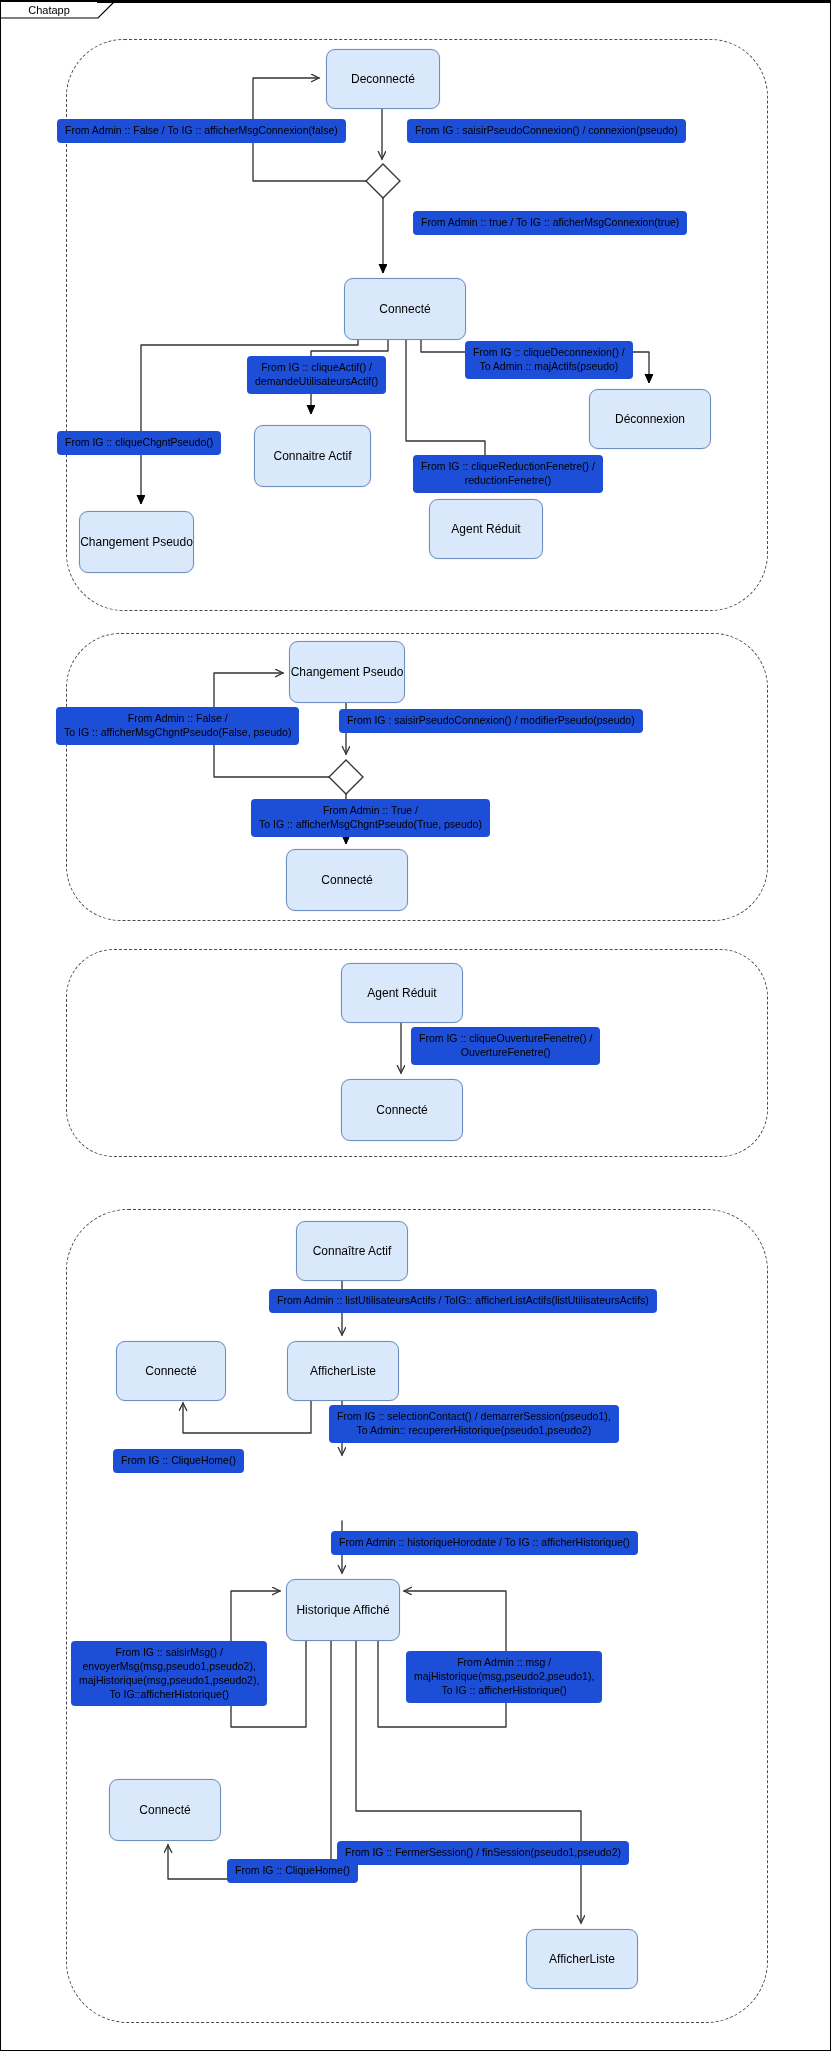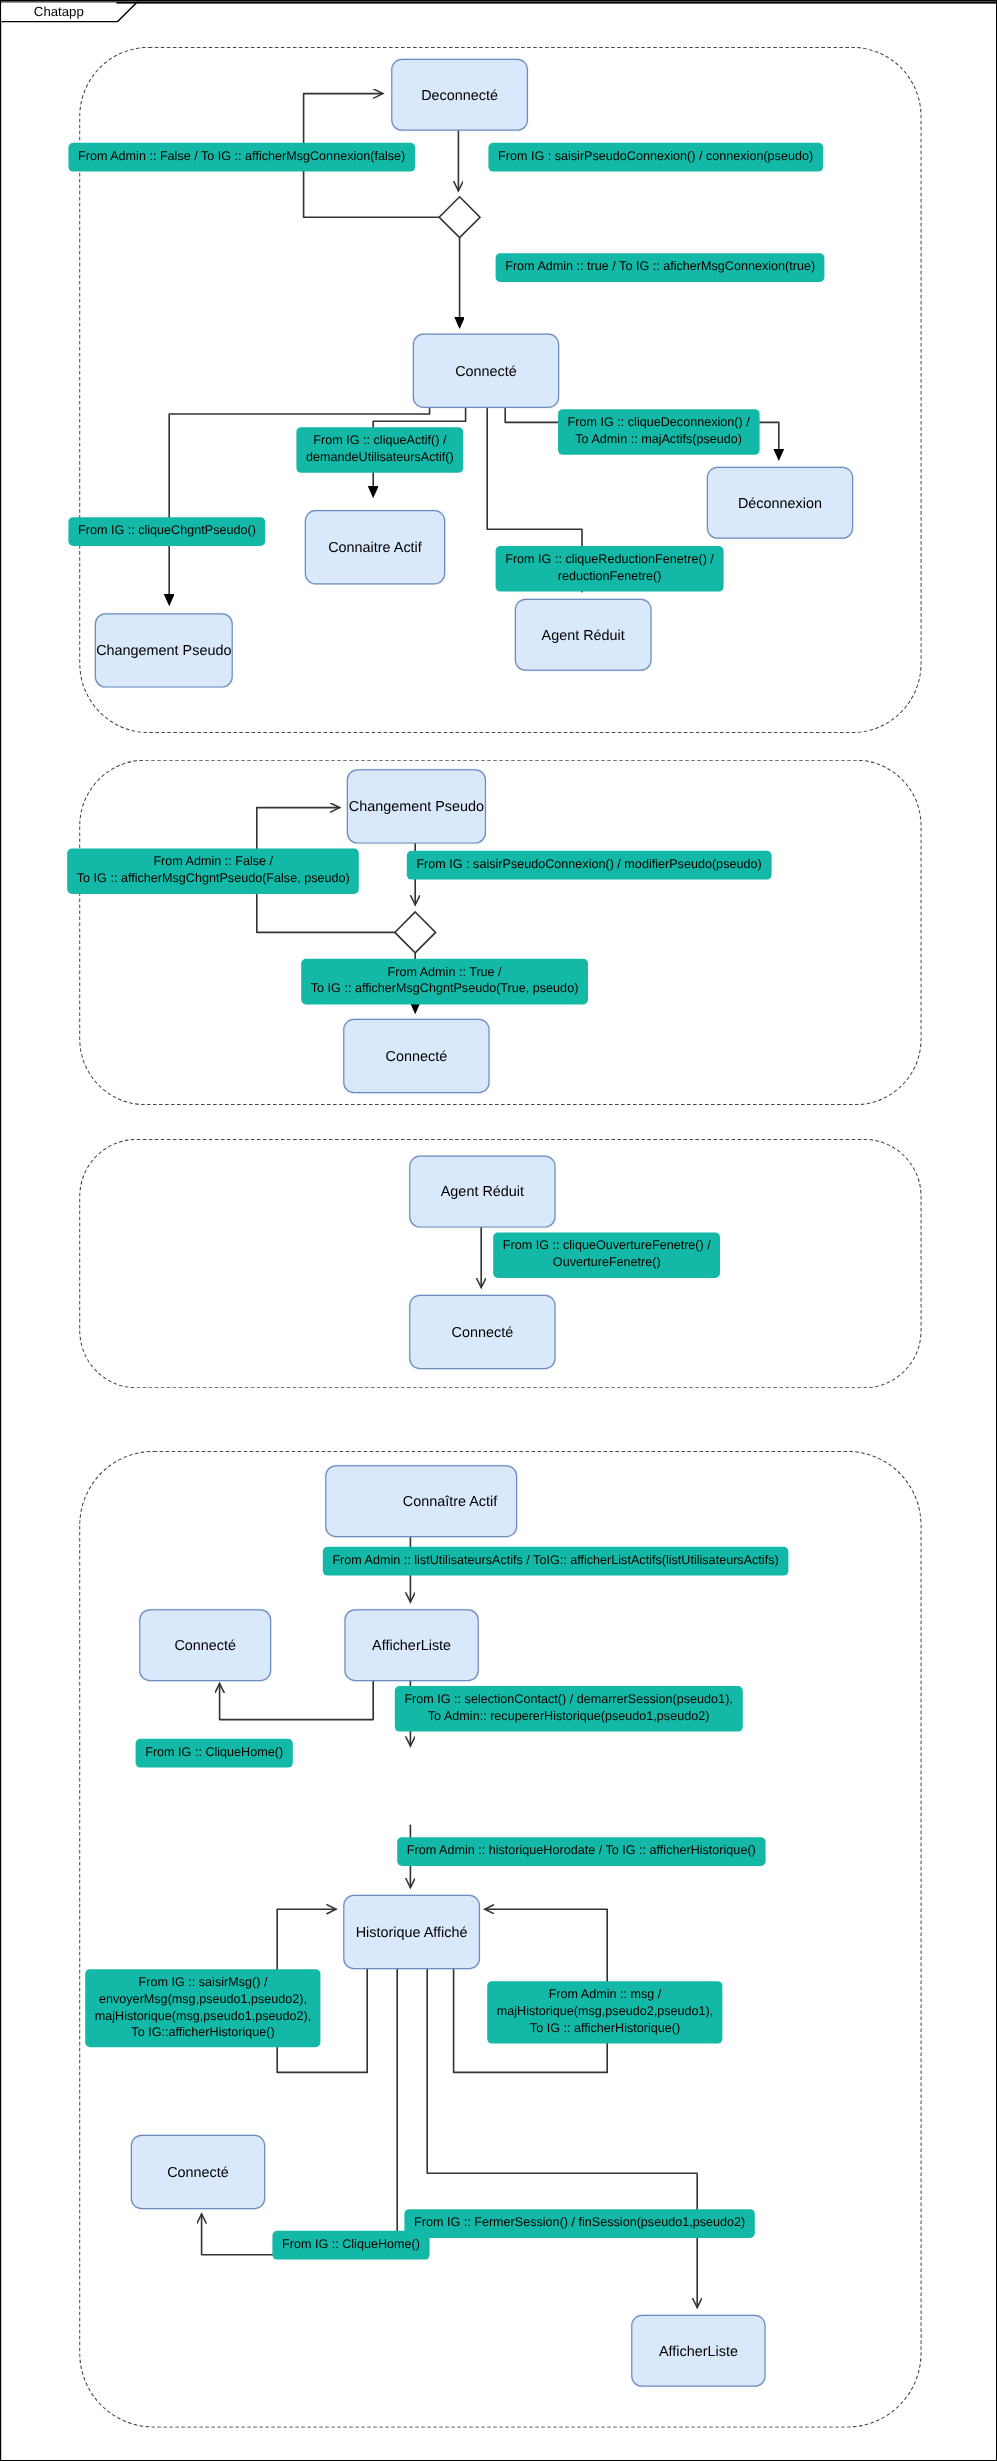--- a/index.html
+++ b/index.html
@@ -13,21 +13,21 @@
     position:absolute;left:0;top:1px;width:96px;height:15px;
     display:flex;align-items:center;justify-content:center;
     font-size:11px;color:#000;z-index:6;background:#fff;text-align:center;
   }
   .sec{
     position:absolute;border:1.5px dashed #4a4a4a;background:transparent;
     z-index:1;
   }
   #wires{position:absolute;left:0;top:0;z-index:2;}
   .lbl{
-    position:absolute;background:#14b8a6;color:#000;
+    position:absolute;background:#1d4ed8;color:#000;
     font-size:10.5px;line-height:1.32;padding:5px 8px;border-radius:4px;
     text-align:center;white-space:pre-line;z-index:3;
   }
   .state{
     position:absolute;background:#dae8fc;border:1px solid #6c8ebf;border-radius:9px;
     display:flex;align-items:center;justify-content:center;
     font-size:12px;color:#000;text-align:center;z-index:4;
     box-shadow:0 0 0 0.5px rgba(108,142,191,.15);
   }
 </style>
@@ -126,20 +126,20 @@
   <div class="state" style="left:253px;top:424px;width:115px;height:60px;">Connaitre Actif</div>
   <div class="state" style="left:78px;top:510px;width:113px;height:60px;">Changement Pseudo</div>
   <div class="state" style="left:428px;top:498px;width:112px;height:58px;">Agent Réduit</div>
 
   <div class="state" style="left:288px;top:640px;width:114px;height:60px;">Changement Pseudo</div>
   <div class="state" style="left:285px;top:848px;width:120px;height:60px;">Connecté</div>
 
   <div class="state" style="left:340px;top:962px;width:120px;height:58px;">Agent Réduit</div>
   <div class="state" style="left:340px;top:1078px;width:120px;height:60px;">Connecté</div>
 
-  <div class="state" style="left:270px;top:1220px;width:110px;height:58px;padding-left:48px;">Connaître Actif</div>
+  <div class="state" style="left:295px;top:1220px;width:110px;height:58px;">Connaître Actif</div>
   <div class="state" style="left:115px;top:1340px;width:108px;height:58px;">Connecté</div>
   <div class="state" style="left:286px;top:1340px;width:110px;height:58px;">AfficherListe</div>
   <div class="state" style="left:285px;top:1578px;width:112px;height:60px;">Historique Affiché</div>
   <div class="state" style="left:108px;top:1778px;width:110px;height:60px;">Connecté</div>
   <div class="state" style="left:525px;top:1928px;width:110px;height:58px;">AfficherListe</div>
 
 </div>
 
 </body></html>

